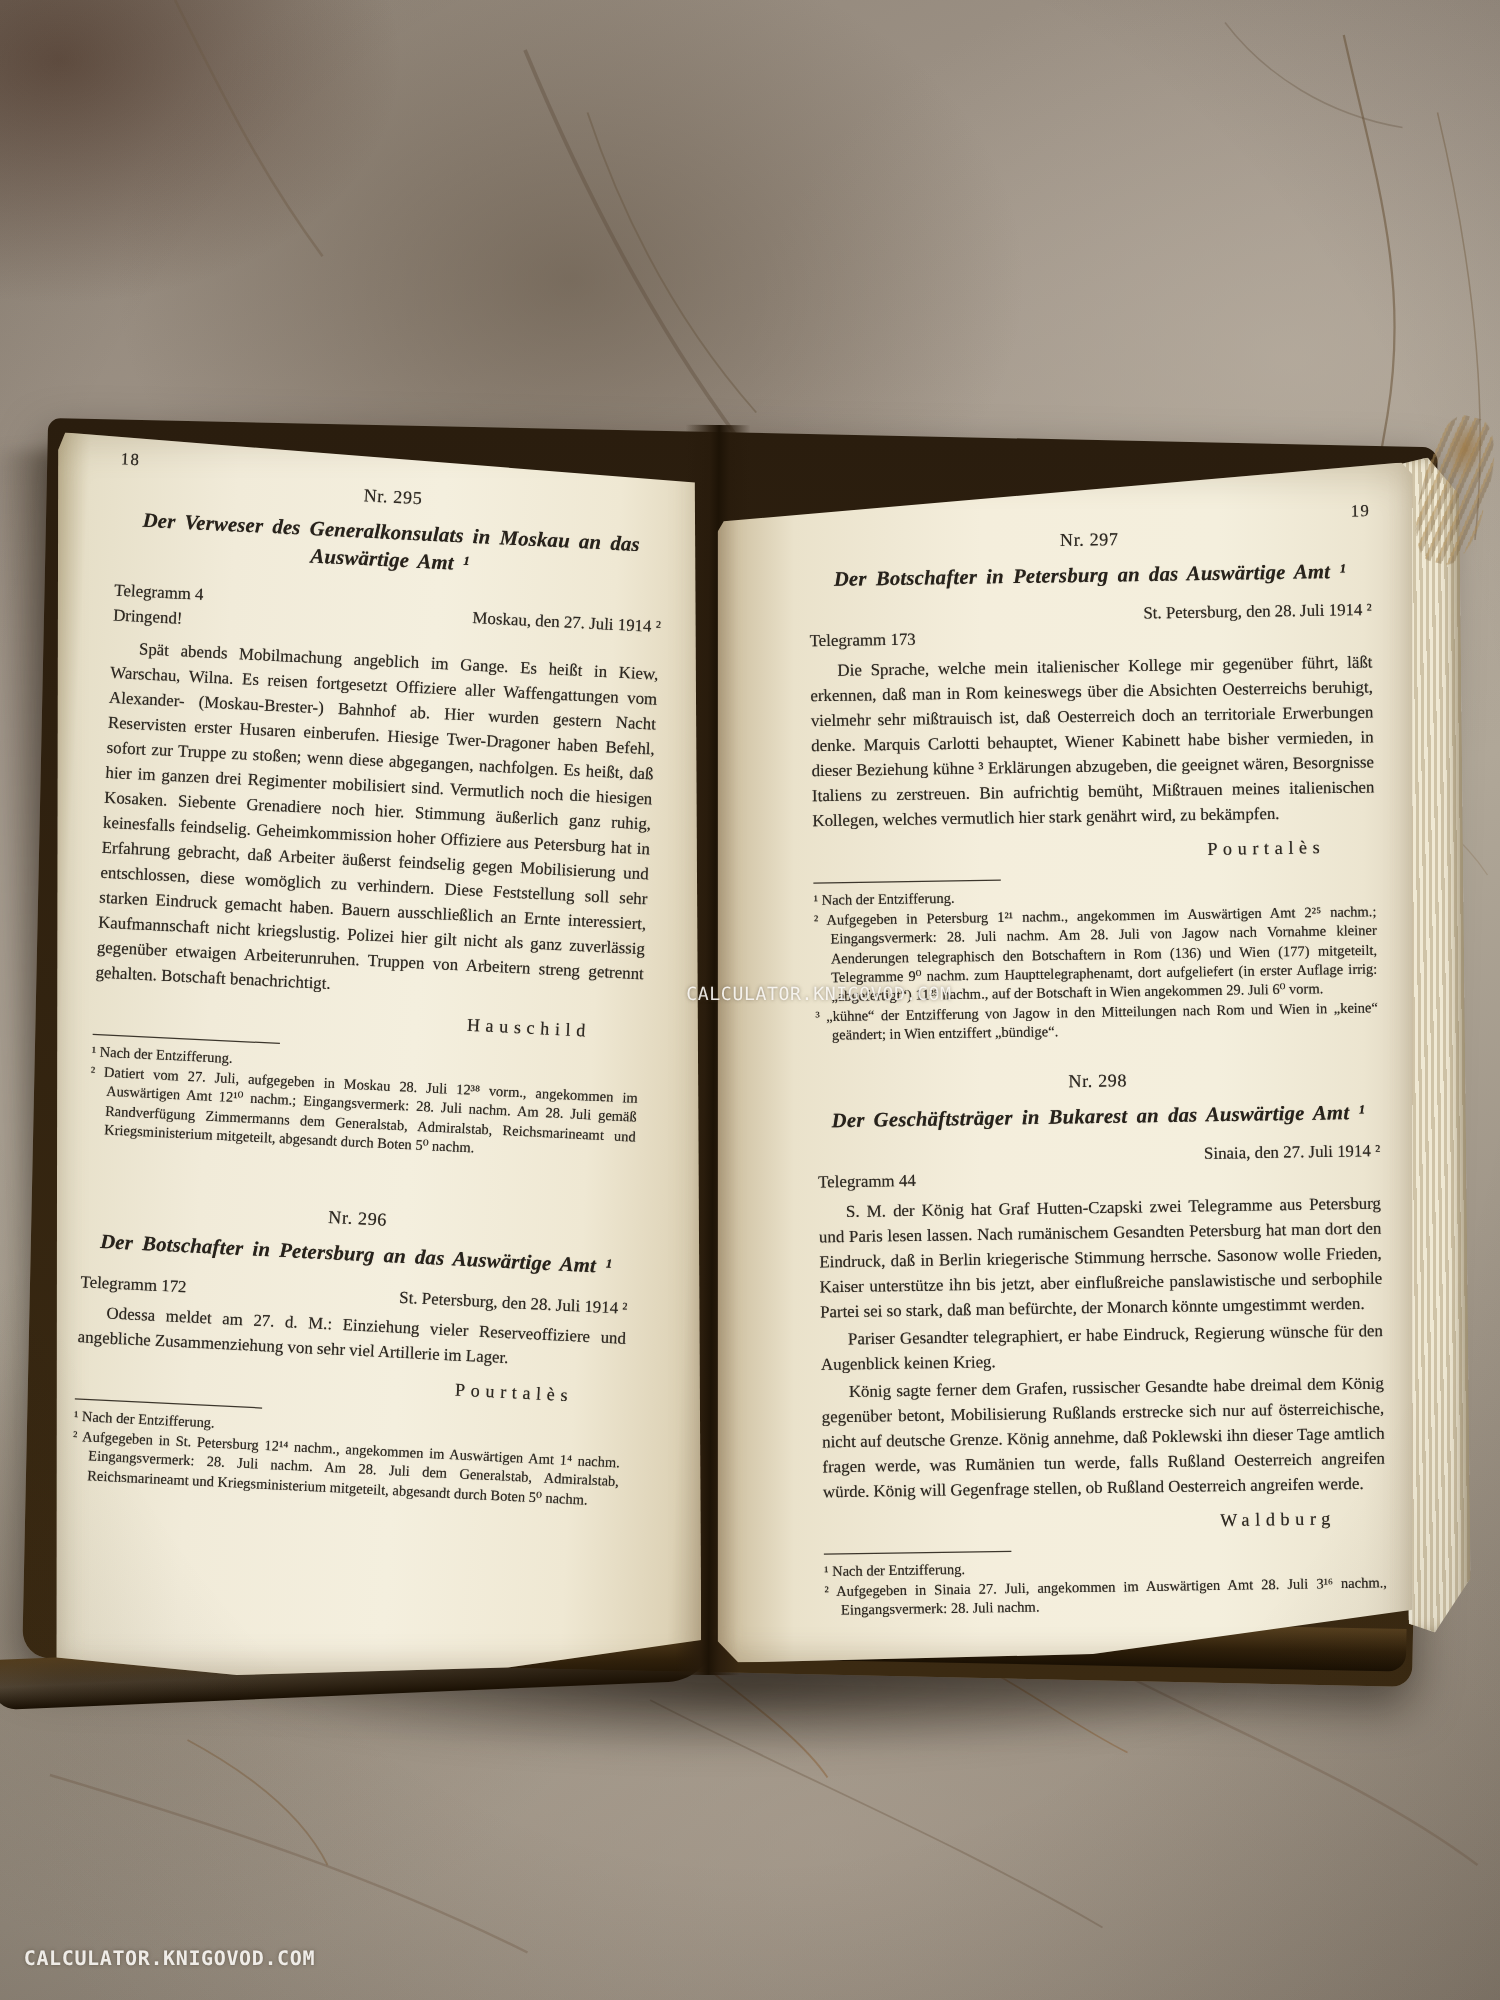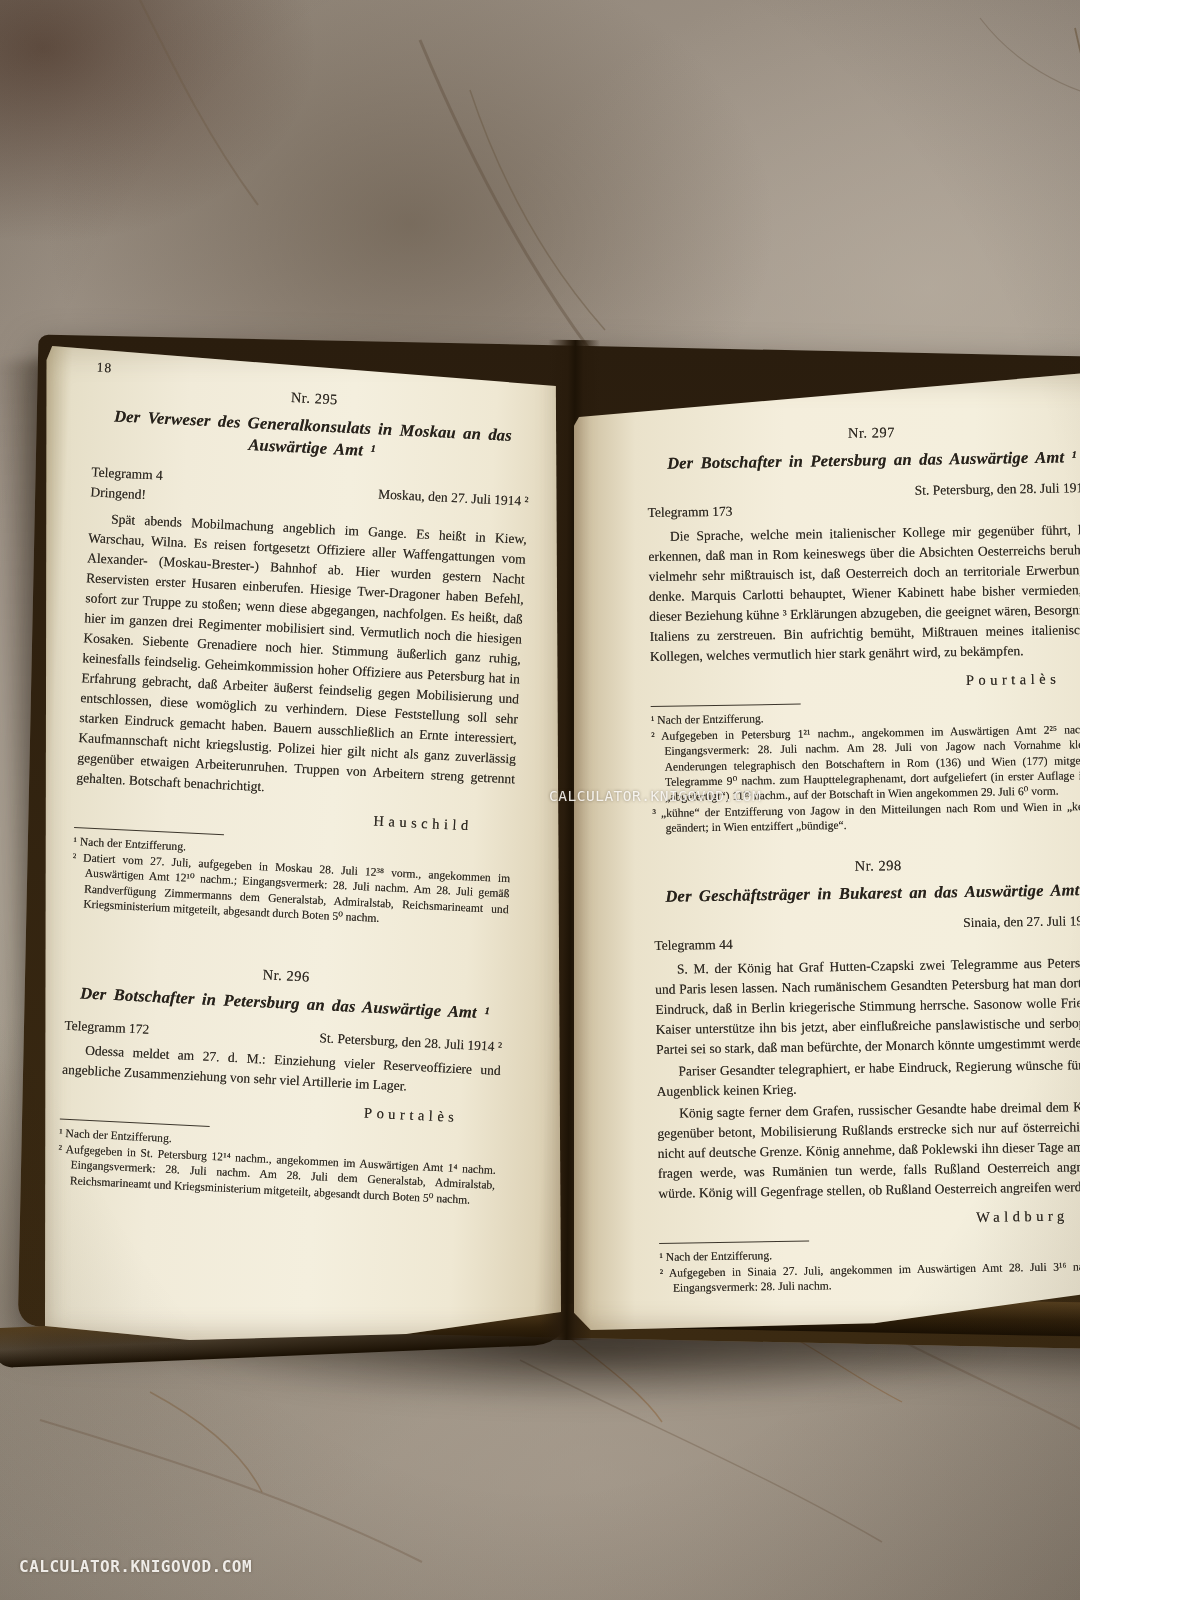--- a/index.html
+++ b/index.html
@@ -1,25 +1,25 @@
 <!DOCTYPE html>
 <html><head>
 <meta charset="utf-8">
 <style>
   html,body{margin:0;padding:0;}
-  .stage{position:relative;width:1048px;height:1600px;overflow:hidden;
+  .stage{position:relative;width:1200px;height:1600px;overflow:hidden;
     background-color:#978c7f;
     background-image:
       radial-gradient(ellipse 420px 300px at 4% 3%, rgba(70,45,32,.6), rgba(70,45,32,0) 65%),
       radial-gradient(ellipse 560px 420px at 38% 14%, rgba(92,78,62,.55), rgba(92,78,62,0) 65%),
       radial-gradient(ellipse 700px 520px at 86% 18%, rgba(186,176,162,.65), rgba(186,176,162,0) 62%),
       radial-gradient(ellipse 900px 600px at 55% 92%, rgba(176,164,150,.5), rgba(176,164,150,0) 70%),
       radial-gradient(ellipse 500px 400px at 12% 80%, rgba(120,108,94,.45), rgba(120,108,94,0) 70%),
       linear-gradient(158deg,#8e8376 0%,#a1968a 28%,#b0a798 52%,#9e9486 74%,#8b8072 100%);
-    font-family:"Liberation Serif","DejaVu Serif",serif;padding-left:32px;}
+    font-family:"Liberation Serif","DejaVu Serif",serif;}
   .veins{position:absolute;left:0;top:0;z-index:1;}
   .book-shadow{position:absolute;left:6px;top:1270px;width:1160px;height:160px;z-index:2;
     background:radial-gradient(ellipse 50% 50% at 50% 50%, rgba(24,17,9,.55), rgba(24,17,9,0) 72%);
     filter:blur(10px);}
   .edge-shadow-left{position:absolute;left:8px;top:360px;width:70px;height:960px;z-index:2;
     background:linear-gradient(to right, rgba(52,40,26,0), rgba(52,40,26,.4) 70%, rgba(52,40,26,.5));
     filter:blur(6px);transform:rotate(-2deg);}
   .book-base{position:absolute;left:28px;top:346px;width:1112px;height:992px;z-index:3;
     background:linear-gradient(to bottom,#2a1d0e,#3b2a12);transform:rotate(1.2deg);
     border-radius:10px 12px 16px 22px;box-shadow:0 16px 36px rgba(18,12,6,.5);}

